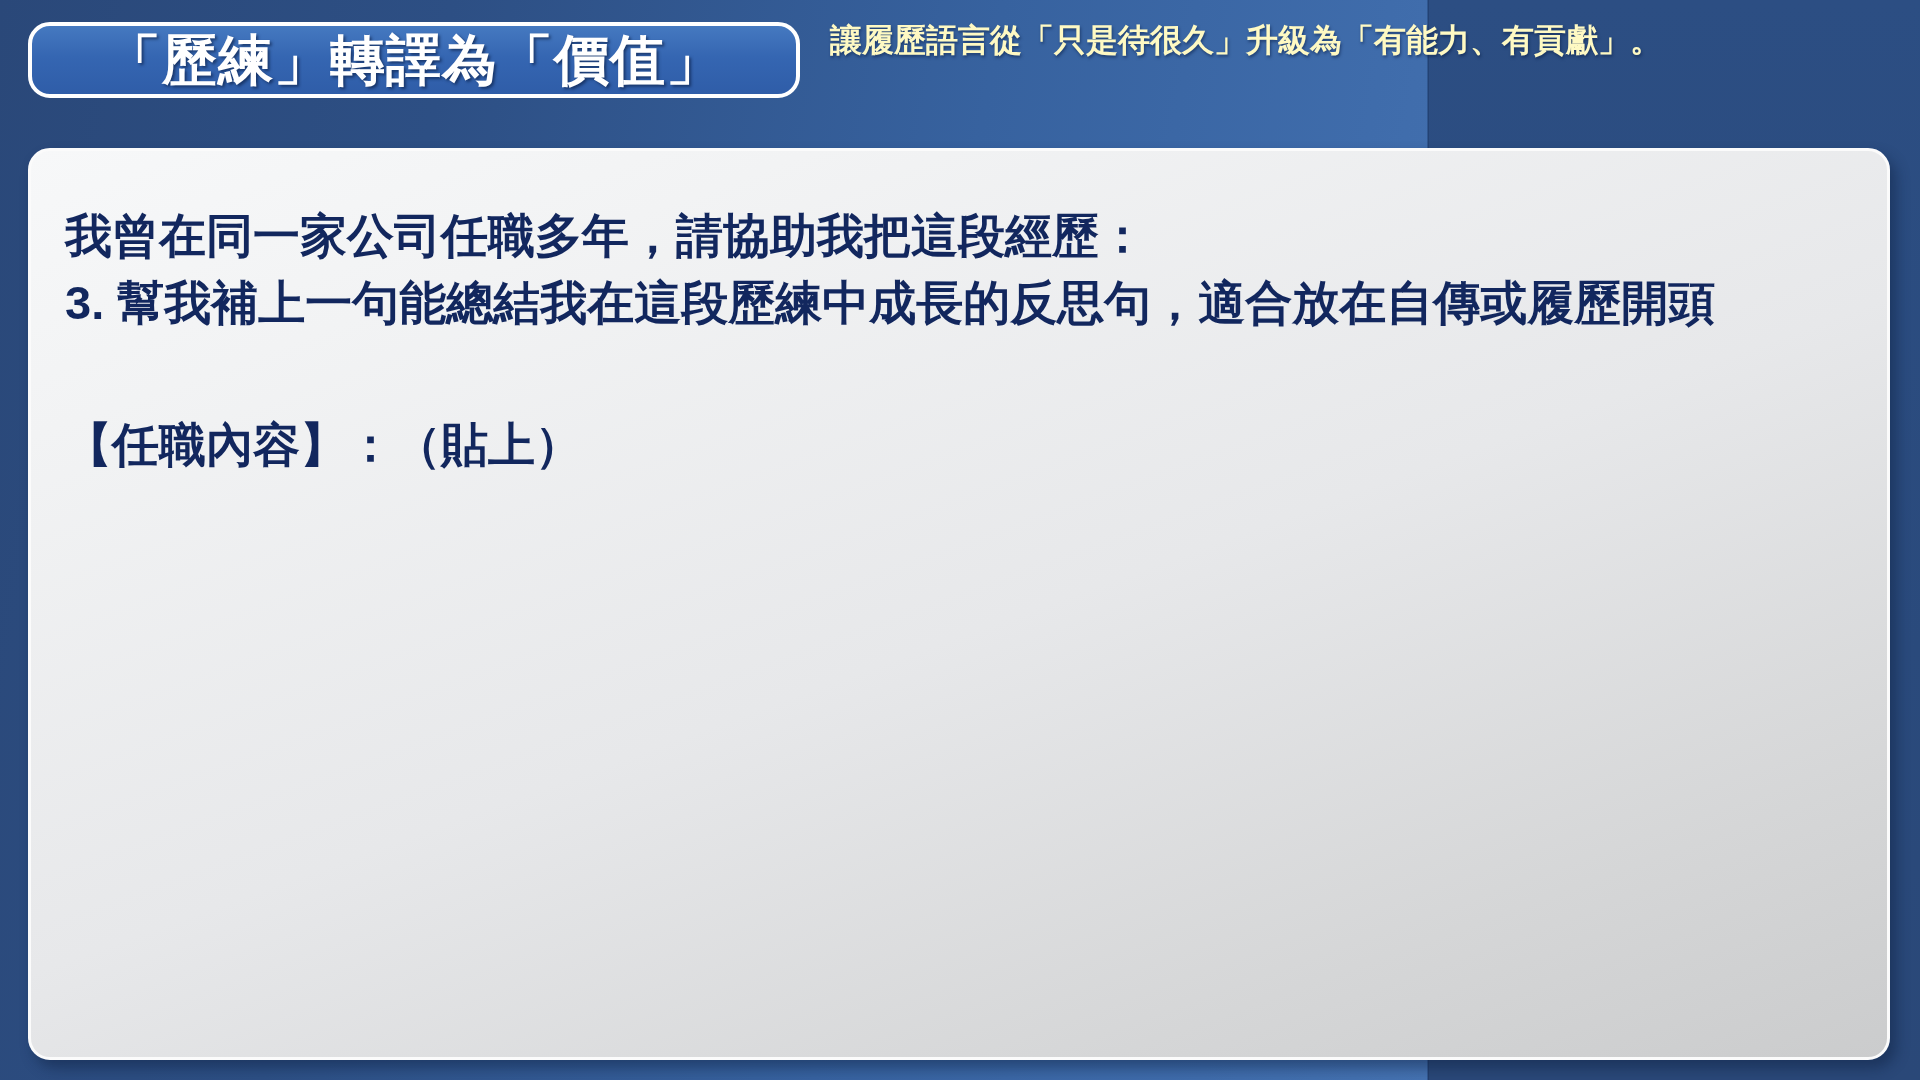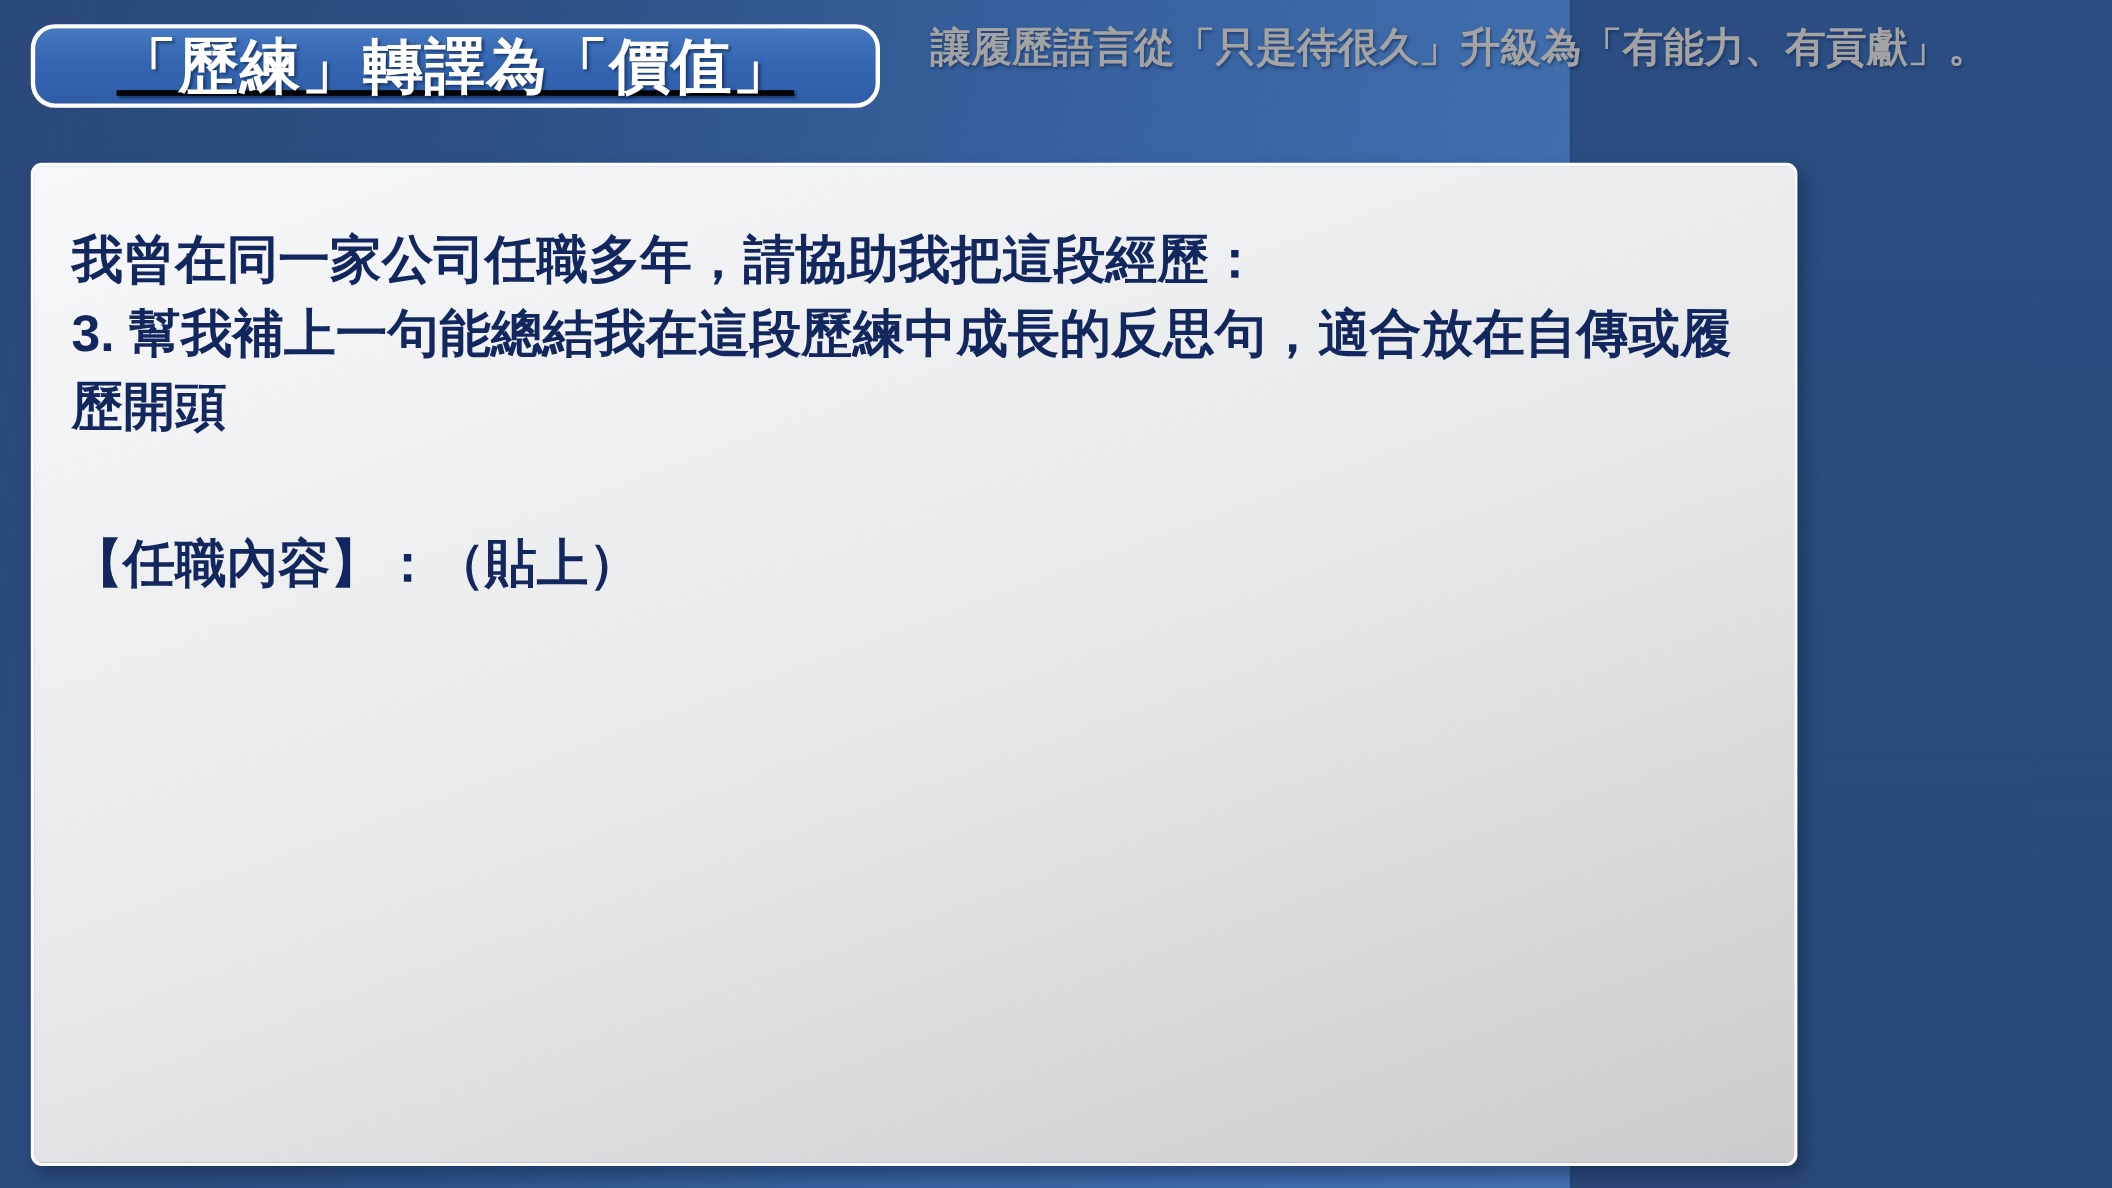--- a/index.html
+++ b/index.html
@@ -62,56 +62,54 @@
     top: 22px;
     width: 772px;
     height: 76px;
     box-sizing: border-box;
     border: 4px solid #ffffff;
     border-radius: 22px;
     background: linear-gradient(180deg, #4579c0 0%, #3566b2 45%, #2f5da8 100%);
     display: flex;
     align-items: center;
     justify-content: center;
-    text-decoration: underline;
   }
   .title-pill-text {
     color: #ffffff;
     font-size: 55px;
     font-weight: bold;
     letter-spacing: 1px;
     line-height: 1;
     white-space: nowrap;
     text-shadow: 2px 2px 3px rgba(10, 30, 70, 0.65);
   }
 
   .subtitle {
     position: absolute;
     left: 830px;
     top: 20px;
     width: 1065px;
-    color: #a3a3a3;
-    font-size: 37px;
+    color: #fef9c3;
+    font-size: 32px;
     font-weight: bold;
     line-height: 1.27;
     letter-spacing: 0px;
     text-shadow: 1px 2px 3px rgba(10, 30, 70, 0.55);
-    margin-left: 16px;
   }
 
   
   .card {
     position: absolute;
     left: 28px;
     top: 148px;
-    width: 1606px;
+    width: 1862px;
     height: 912px;
     box-sizing: border-box;
     border: 3px solid #fbfbfb;
-    border-radius: 10px;
+    border-radius: 22px;
     background: linear-gradient(160deg, #f7f8f9 0%, #f2f3f4 18%, #e7e8ea 52%, #d5d6d7 82%, #cbcccd 100%);
     box-shadow: 6px 8px 14px rgba(12, 28, 60, 0.45);
     overflow: hidden;
   }
 
   .card-body {
     position: absolute;
     left: 34px;
     top: 52px;
     right: 26px;

